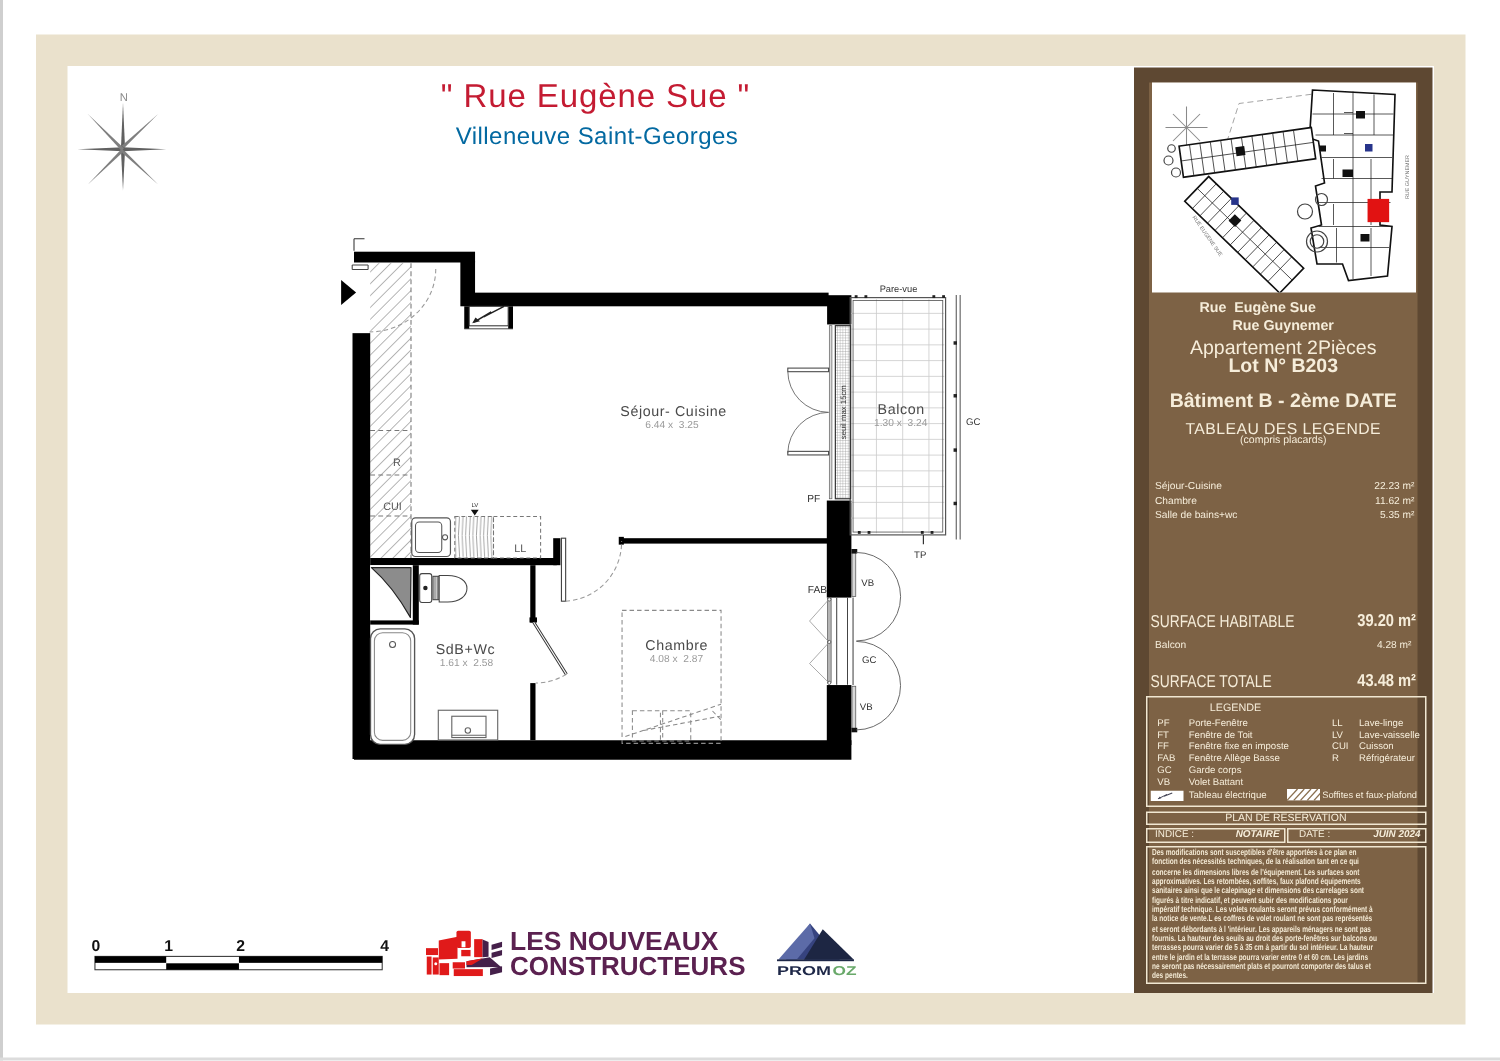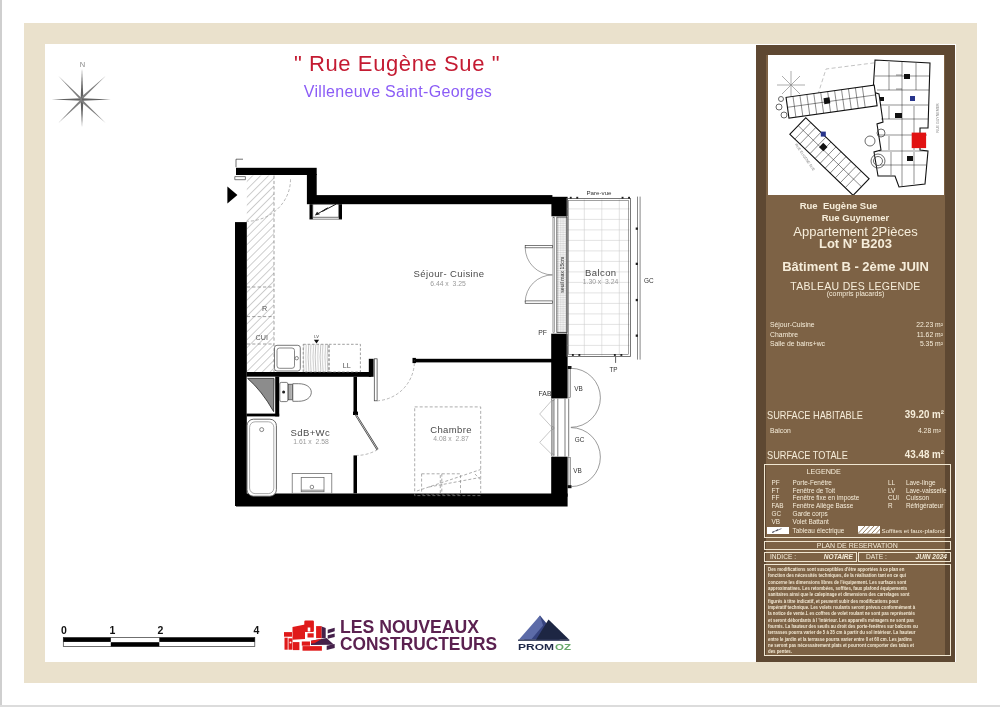--- a/index.html
+++ b/index.html
@@ -11,21 +11,21 @@
 <body>
 
 <div class="abs" style="left:0;top:0;width:1.5px;height:707px;background:#cfcfcf;"></div>
 
 <div class="abs" style="left:0;top:704.5px;width:1000px;height:2.5px;background:#dcdcdc;"></div>
 
 <div class="abs" style="left:24px;top:23px;width:953px;height:660px;border:21px solid #eae1cc;box-sizing:border-box;"></div>
 
 <div class="abs" style="left:197px;top:51px;width:400px;text-align:center;color:#c41b32;font-size:22px;letter-spacing:0.6px;white-space:nowrap;">" Rue Eugène Sue "</div>
 
-<div class="abs" style="left:198px;top:83px;width:400px;text-align:center;color:#8b5cf6;font-size:16px;letter-spacing:0.3px;white-space:nowrap;">Villeneuve Saint-Georges</div>
+<div class="abs" style="left:198px;top:83px;width:400px;text-align:center;color:#0369a1;font-size:16px;letter-spacing:0.3px;white-space:nowrap;">Villeneuve Saint-Georges</div>
 
 <div class="abs" style="left:756px;top:45px;width:199px;height:617px;background:#5e4832;"></div>
 
 <div class="abs" style="left:766px;top:55px;width:179px;height:601px;background:#7d6245;"></div>
 
 <div class="abs" style="left:768px;top:55px;width:176px;height:140px;background:#ffffff;"></div>
 
 <svg class="abs" style="left:768px;top:55px;" width="176" height="140" viewBox="0 0 176 140">
 
   <g stroke="#8a8a8a" stroke-width="0.7">
@@ -83,21 +83,21 @@
 </svg>
 
 <div class="abs pw" style="left:766px;top:200px;width:145px;text-align:center;font-size:9.5px;font-weight:bold;">Rue&nbsp; Eugène Sue</div>
 
 <div class="abs pw" style="left:766px;top:211.5px;width:179px;text-align:center;font-size:9.5px;font-weight:bold;">Rue Guynemer</div>
 
 <div class="abs pw" style="left:766px;top:224px;width:179px;text-align:center;font-size:13px;font-weight:normal;">Appartement 2Pièces</div>
 
 <div class="abs pw" style="left:766px;top:236px;width:179px;text-align:center;font-size:13px;font-weight:bold;">Lot N° B203</div>
 
-<div class="abs pw" style="left:766px;top:258.5px;width:179px;text-align:center;font-size:13px;font-weight:bold;">Bâtiment B - 2ème JUIN</div>
+<div class="abs pw" style="left:766px;top:258.5px;width:179px;text-align:center;font-size:13px;font-weight:bold;">Bâtiment B - 2ème DATE</div>
 
 <div class="abs pw" style="left:766px;top:279.5px;width:179px;text-align:center;font-size:10.5px;letter-spacing:0.3px;">TABLEAU DES LEGENDE</div>
 
 <div class="abs pw" style="left:766px;top:290px;width:179px;text-align:center;font-size:7px;">(compris placards)</div>
 
 <div class="abs pw" style="left:770px;top:321px;font-size:6.8px;">Séjour-Cuisine</div>
 <div class="abs pw" style="left:843px;top:321px;width:100px;text-align:right;font-size:6.8px;">22.23 m²</div>
 
 <div class="abs pw" style="left:770px;top:330.5px;font-size:6.8px;">Chambre</div>
 <div class="abs pw" style="left:843px;top:330.5px;width:100px;text-align:right;font-size:6.8px;">11.62 m²</div>

